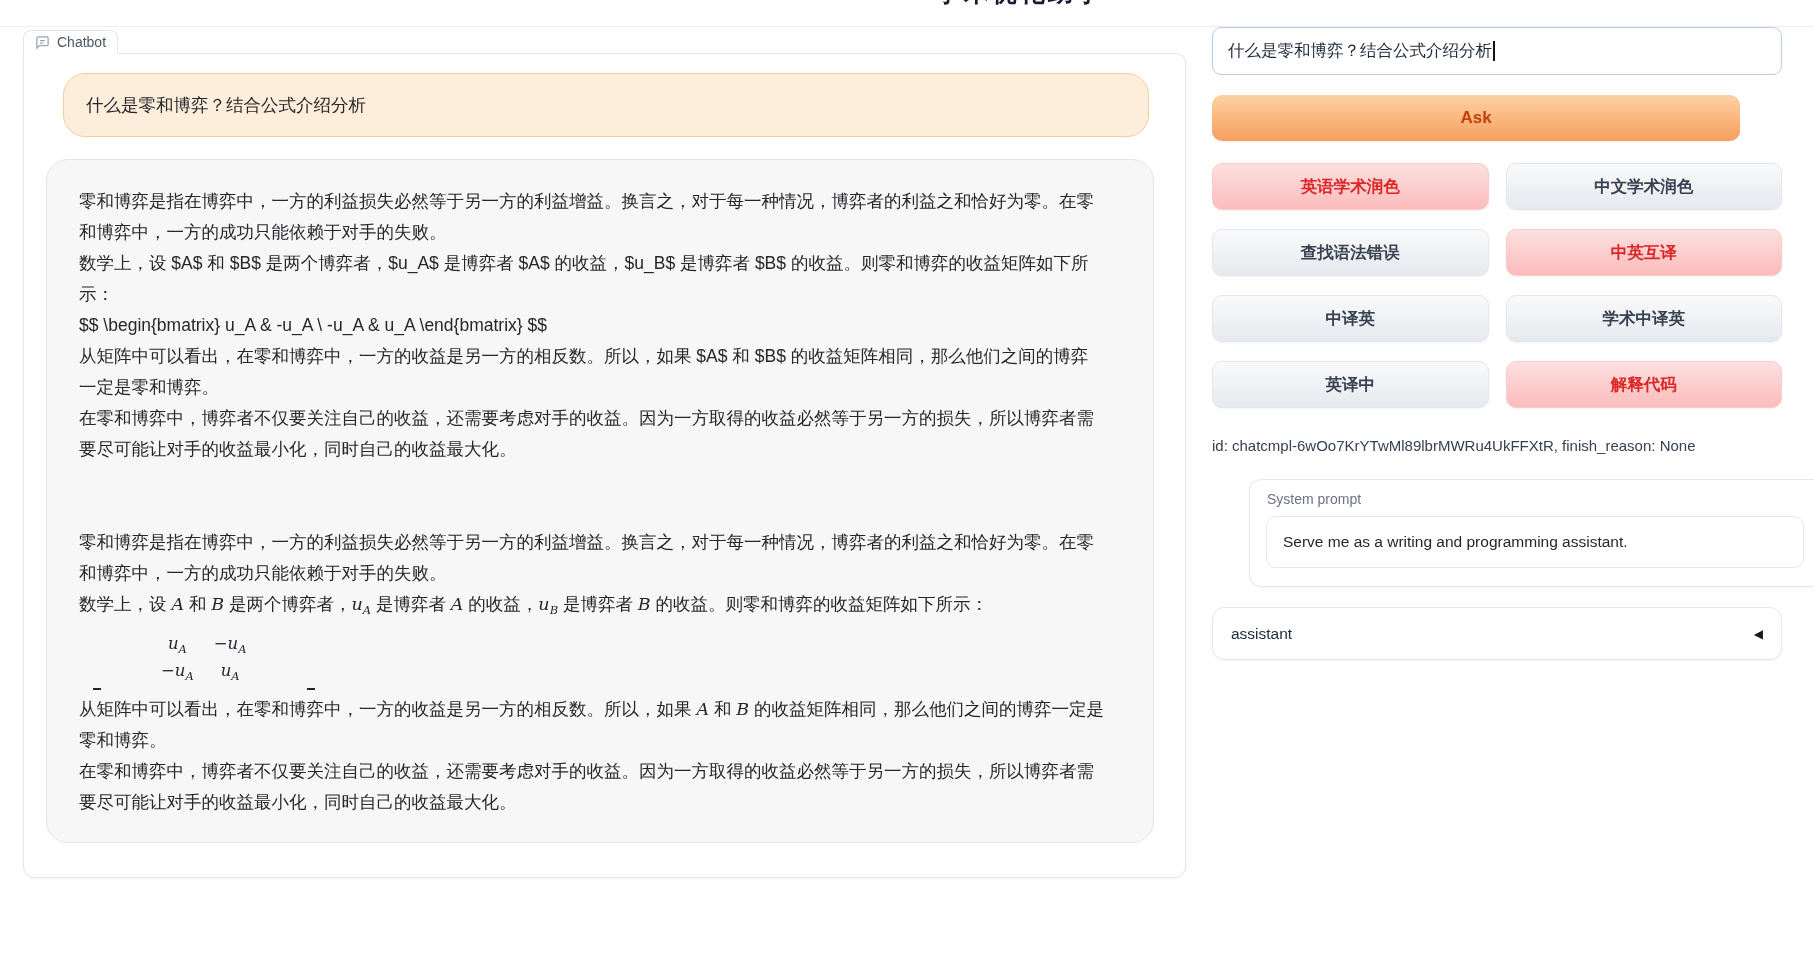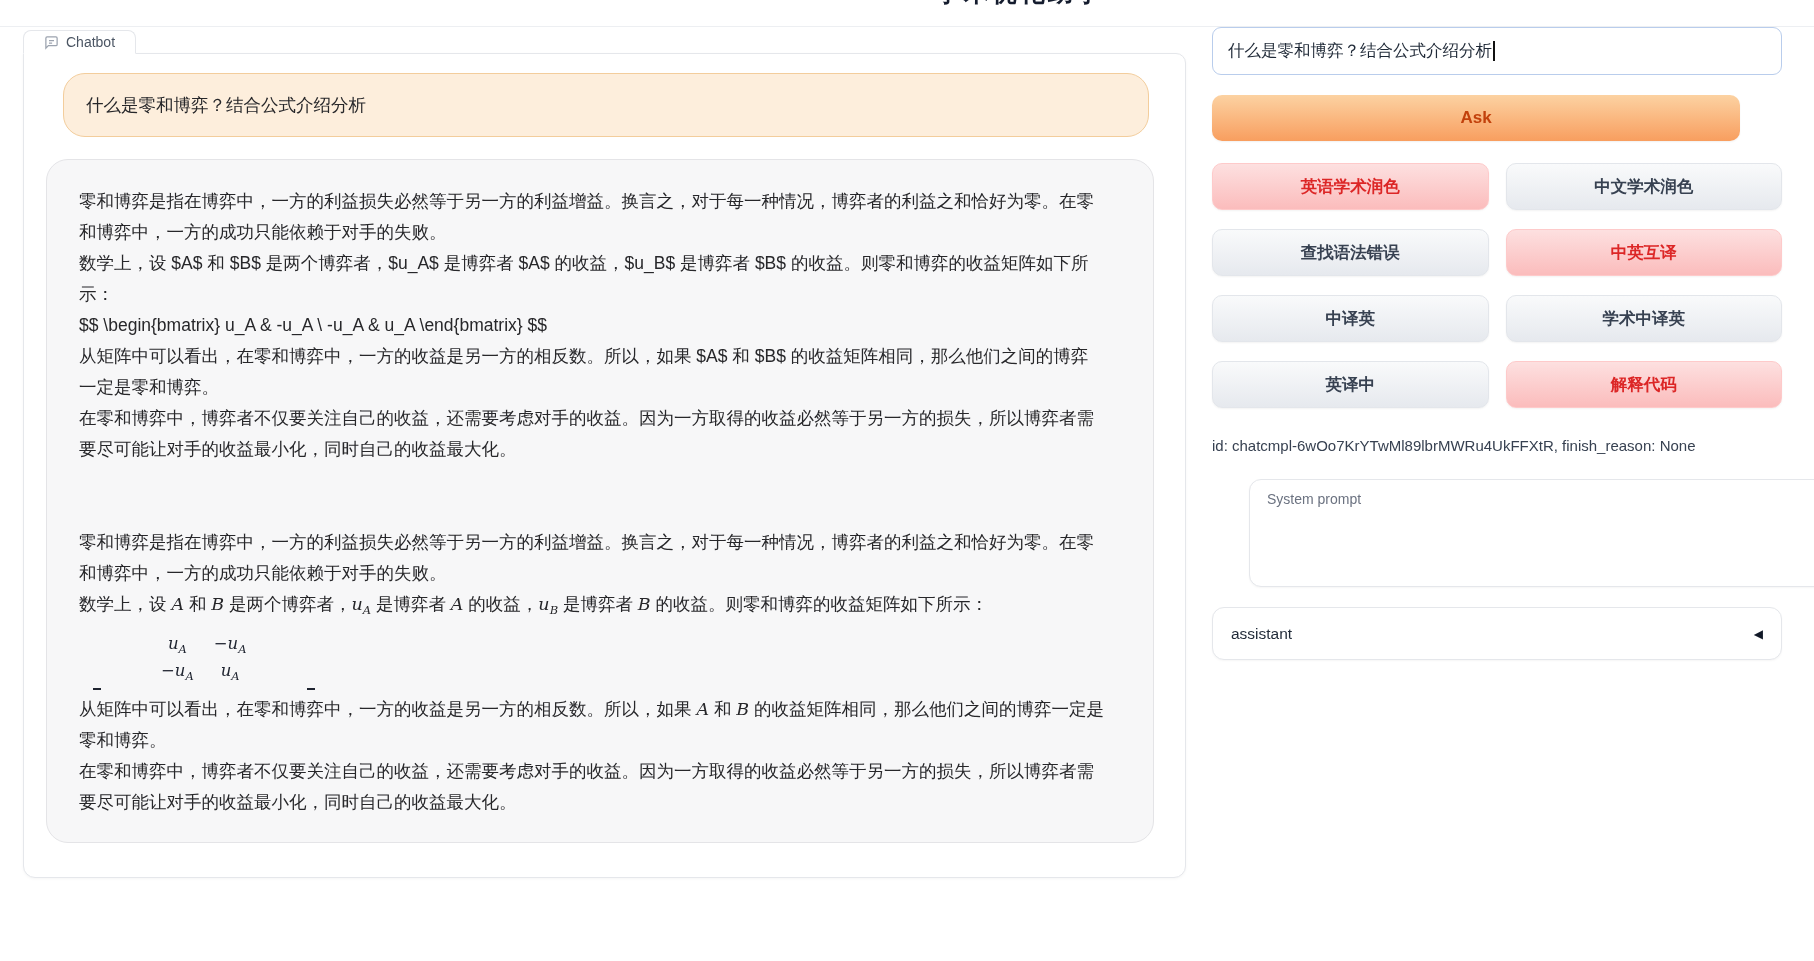--- a/index.html
+++ b/index.html
@@ -7,21 +7,21 @@
   body { font-family:"Liberation Sans","DejaVu Sans",sans-serif; color:#27272a; }
   .app { position:relative; width:1814px; height:961px; background:#fff; overflow:hidden; }
 
   
   .topline { position:absolute; left:0; top:26px; width:100%; height:1px; background:#edeff2; }
   .title-clip { position:absolute; left:880px; top:0; width:280px; height:8px; overflow:hidden; }
   .title-clip .t { position:relative; top:-23px; line-height:30px; font-size:25px; font-weight:700;
                    color:#141c2e; text-align:center; letter-spacing:3px; white-space:nowrap; }
 
   
-  .chat-tab { position:absolute; left:23px; top:30px; height:24px; padding:0 20px; background:#fff;
+  .chat-tab { position:absolute; left:23px; top:30px; height:24px; padding:0 11px; background:#fff;
               border:1px solid #e5e7eb; border-bottom:1px solid #fff; border-radius:8px 8px 0 0;
               display:flex; align-items:center; gap:7px; z-index:3; }
   .chat-tab .lbl { font-size:14px; color:#4b5563; }
   .chat-panel { position:absolute; left:23px; top:53px; width:1163px; height:825px; background:#fff;
                 border:1px solid #e5e7eb; border-radius:0 10px 12px 12px;
                 box-shadow:0 1px 3px rgba(0,0,0,.04); z-index:2; }
 
   .user-bubble { position:absolute; left:39px; top:19px; width:1086px; height:64px;
                  background:#fdeedc; border:1.5px solid #f3cd9c; border-radius:22px;
                  display:flex; align-items:center; padding:0 22px; }
@@ -162,20 +162,23 @@
     <div class="qbtn gray">中译英</div>
     <div class="qbtn gray">学术中译英</div>
     <div class="qbtn gray">英译中</div>
     <div class="qbtn red">解释代码</div>
   </div>
 
   <div class="rcol-abs meta-line">id: chatcmpl-6wOo7KrYTwMl89lbrMWRu4UkFFXtR, finish_reason: None</div>
 
   <div class="rcol-abs sys-panel">
     <div class="sys-label">System prompt</div>
+    <div class="sys-input" role="textbox">
+      <span class="val">Serve me as a writing and programming assistant.</span>
+    </div>
   </div>
 
   <div class="rcol-abs args-panel">
     <span class="lbl">assistant</span>
     <span class="arrow">◀</span>
   </div>
 
 </div>
 
 </body></html>

